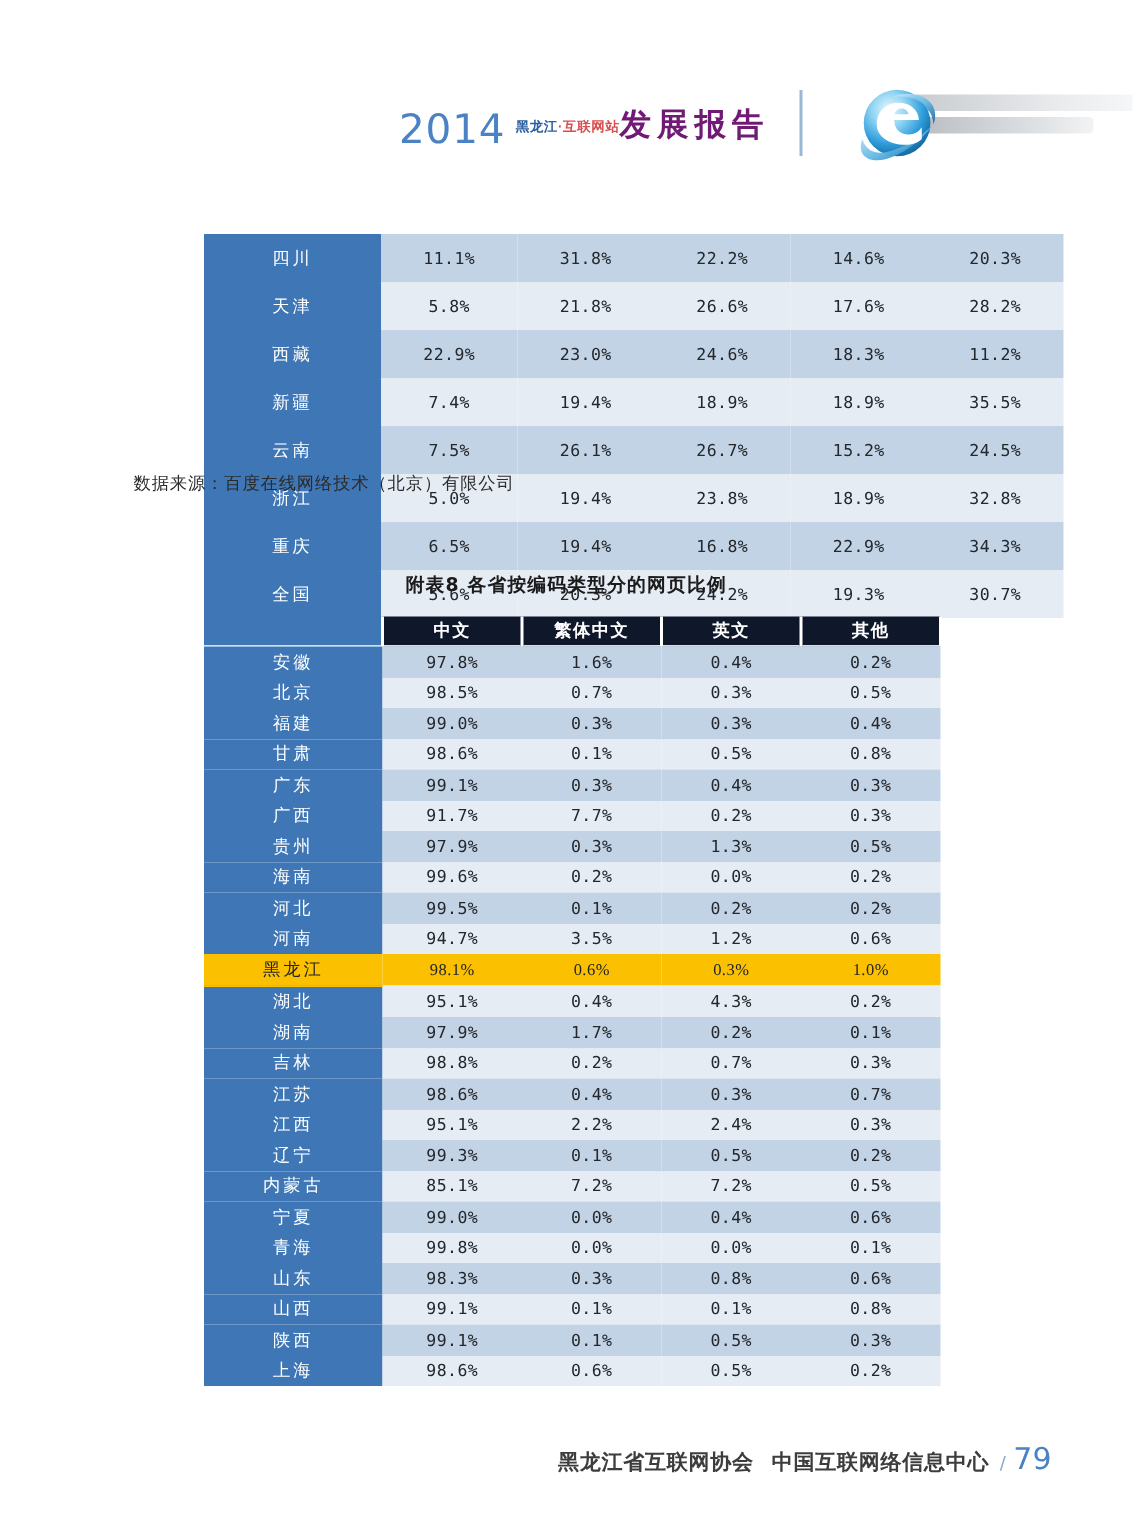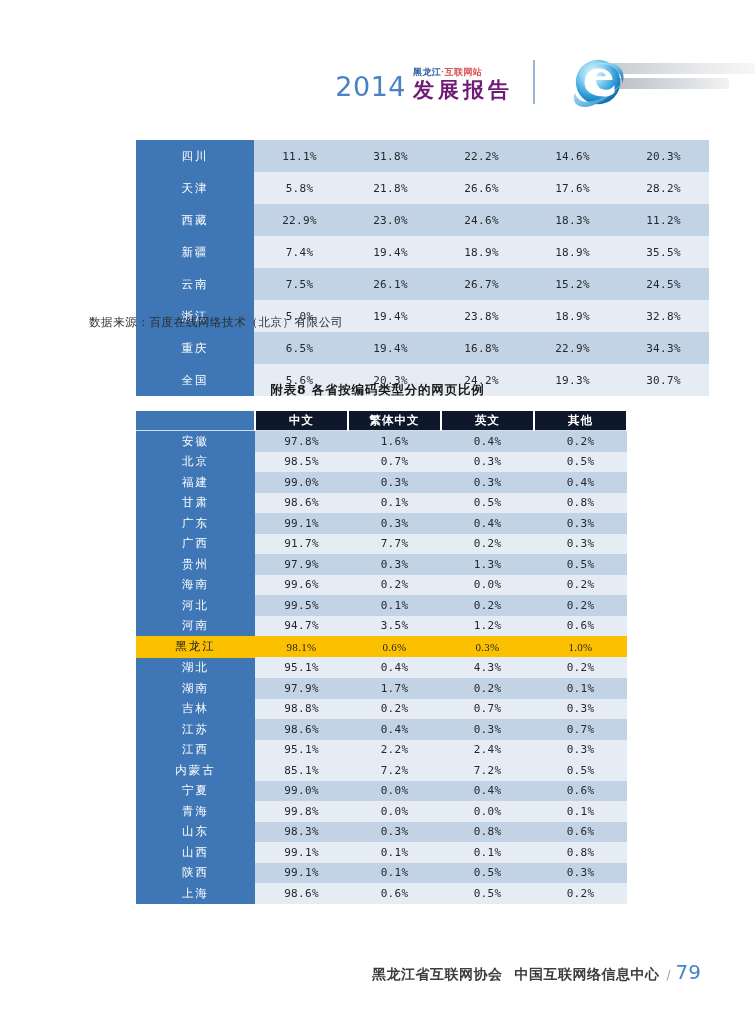--- a/index.html
+++ b/index.html
@@ -37,23 +37,24 @@
     font-size: 27px;
     color: #4a82c4;
     letter-spacing: 0.5px;
     font-family: "DejaVu Sans", sans-serif;
     font-weight: 400;
     margin-right: 7px;
     padding-top: 8px;
   }
   .hdr-titleblock {
     display: flex;
-    flex-direction: column;
+    flex-direction: row;
     justify-content: center;
     padding-top: 4px;
+    align-items: center;
   }
   .hdr-sub {
     font-size: 9px;
     line-height: 11px;
     color: #2d5f9e;
     font-weight: bold;
     letter-spacing: 0.4px;
     white-space: nowrap;
   }
   .hdr-sub .accent { color: #d94f4f; }
@@ -129,21 +130,21 @@
     color: #222222;
     border-bottom: 1px solid #fbc100;
   }
   tr.hl .val {
     background: #fbc100;
     color: #232323;
     font-family: Liberation Serif, serif;
   }
 
   
-  #table-top { position: absolute; left: 136px; top: 140px; width: 484px; }
+  #table-top { position: absolute; left: 136px; top: 156px; width: 484px; }
   #table-top .lbl { width: 118px; height: 20px; }
   #table-top .val { width: 91px; height: 32px; }
 
   .source-note {
     position: absolute;
     left: 89px;
     top: 315px;
     font-size: 11.5px;
     color: #2b2b2b;
     letter-spacing: 0.6px;
@@ -445,20 +446,27 @@
         <td class="val">0.3%</td>
         <td class="val">0.7%</td>
       </tr>
       <tr class="even">
         <td class="lbl">江西</td>
         <td class="val">95.1%</td>
         <td class="val">2.2%</td>
         <td class="val">2.4%</td>
         <td class="val">0.3%</td>
       </tr>
+      <tr class="odd">
+        <td class="lbl">辽宁</td>
+        <td class="val">99.3%</td>
+        <td class="val">0.1%</td>
+        <td class="val">0.5%</td>
+        <td class="val">0.2%</td>
+      </tr>
       <tr class="even">
         <td class="lbl">内蒙古</td>
         <td class="val">85.1%</td>
         <td class="val">7.2%</td>
         <td class="val">7.2%</td>
         <td class="val">0.5%</td>
       </tr>
       <tr class="odd">
         <td class="lbl">宁夏</td>
         <td class="val">99.0%</td>

